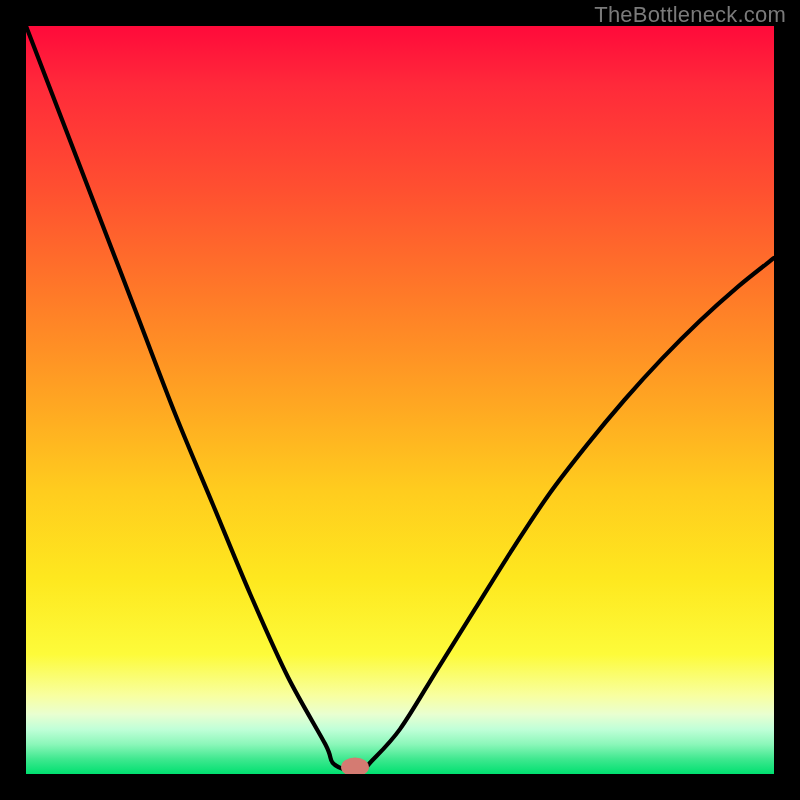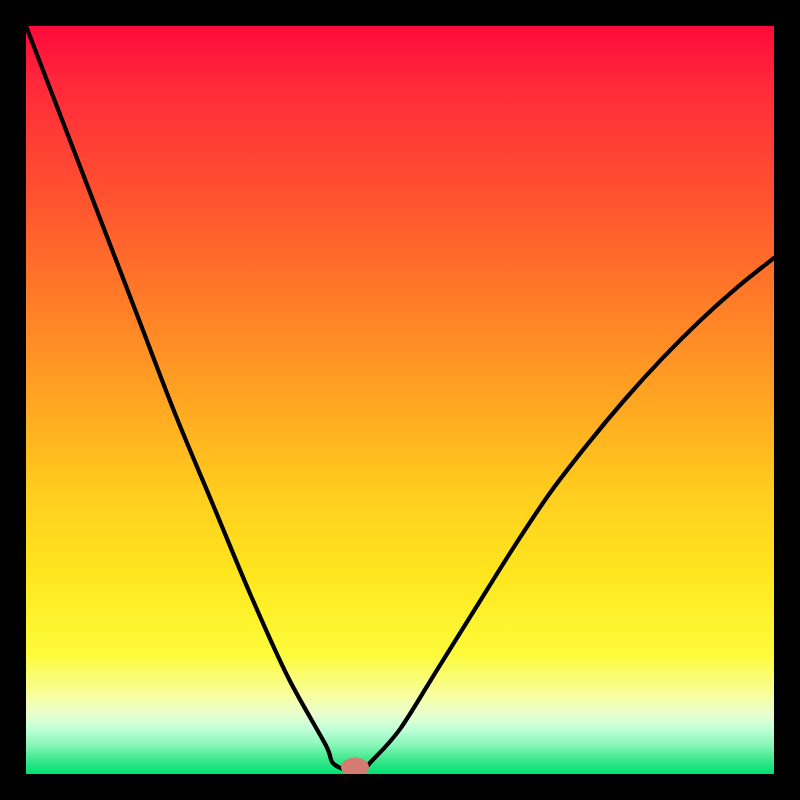--- a/index.html
+++ b/index.html
@@ -69,20 +69,21 @@
     font-family: Arial, Helvetica, sans-serif;
     font-size: 22px;
     letter-spacing: 0.2px;
     user-select: none;
   }
 </style>
 </head>
 <body>
 
 <div class="frame">
+  <div class="watermark">TheBottleneck.com</div>
 
   <div class="plot">
     <div class="gradient-bg"></div>
 
     <svg class="curve-svg" viewBox="0 0 748 748" preserveAspectRatio="none">
       <path id="curve-path" fill="none" stroke="#000" stroke-width="4.2" stroke-linejoin="round" stroke-linecap="round" d="M 0,0 C 6.233333333333333,16.206666666666667 24.93333333333333,64.82666666666668 37.4,97.24000000000001 C 49.86666666666667,129.65333333333334 62.33333333333333,162.0666666666667 74.8,194.48000000000002 C 87.26666666666667,226.89333333333335 99.73333333333333,259.3066666666667 112.2,291.72 C 124.66666666666667,324.1333333333334 137.13333333333333,357.79333333333335 149.6,388.96000000000004 C 162.06666666666666,420.1266666666667 174.53333333333333,448.8 187,478.72 C 199.46666666666667,508.64000000000004 211.93333333333334,539.8066666666667 224.4,568.48 C 236.86666666666667,597.1533333333333 249.33333333333334,625.8266666666666 261.8,650.76 C 274.26666666666665,675.6933333333334 291.71999999999997,703.7433333333333 299.2,718.08 C 306.68,732.4166666666667 302.94,732.4166666666666 306.68,736.78 C 310.42,741.1433333333333 316.6533333333333,743.0133333333333 321.64,744.26 C 326.62666666666667,745.5066666666667 332.86,745.5066666666667 336.6,744.26 C 340.34000000000003,743.0133333333333 337.8466666666667,743.6366666666667 344.08000000000004,736.78 C 350.3133333333334,729.9233333333333 362.78,718.7033333333334 374,703.12 C 385.22,687.5366666666666 398.9333333333334,663.2266666666667 411.40000000000003,643.28 C 423.8666666666667,623.3333333333333 436.33333333333337,603.3866666666668 448.8,583.44 C 461.26666666666665,563.4933333333333 473.73333333333335,542.9233333333334 486.2,523.6 C 498.66666666666663,504.2766666666667 511.1333333333333,484.9533333333333 523.6,467.5 C 536.0666666666667,450.0466666666667 548.5333333333333,434.4633333333333 561,418.88 C 573.4666666666667,403.2966666666667 585.9333333333333,388.3366666666667 598.4,374 C 610.8666666666667,359.6633333333333 623.3333333333333,345.94999999999993 635.8,332.85999999999996 C 648.2666666666667,319.77 660.7333333333333,307.30333333333334 673.2,295.46000000000004 C 685.6666666666667,283.61666666666673 698.1333333333333,272.3966666666667 710.6,261.8 C 723.0666666666667,251.20333333333335 741.7666666666667,236.86666666666667 748,231.88"></path>
     </svg>
 
     <div class="marker" id="marker" style="left: 329.12px; top: 741.268px;"></div>
   </div>

